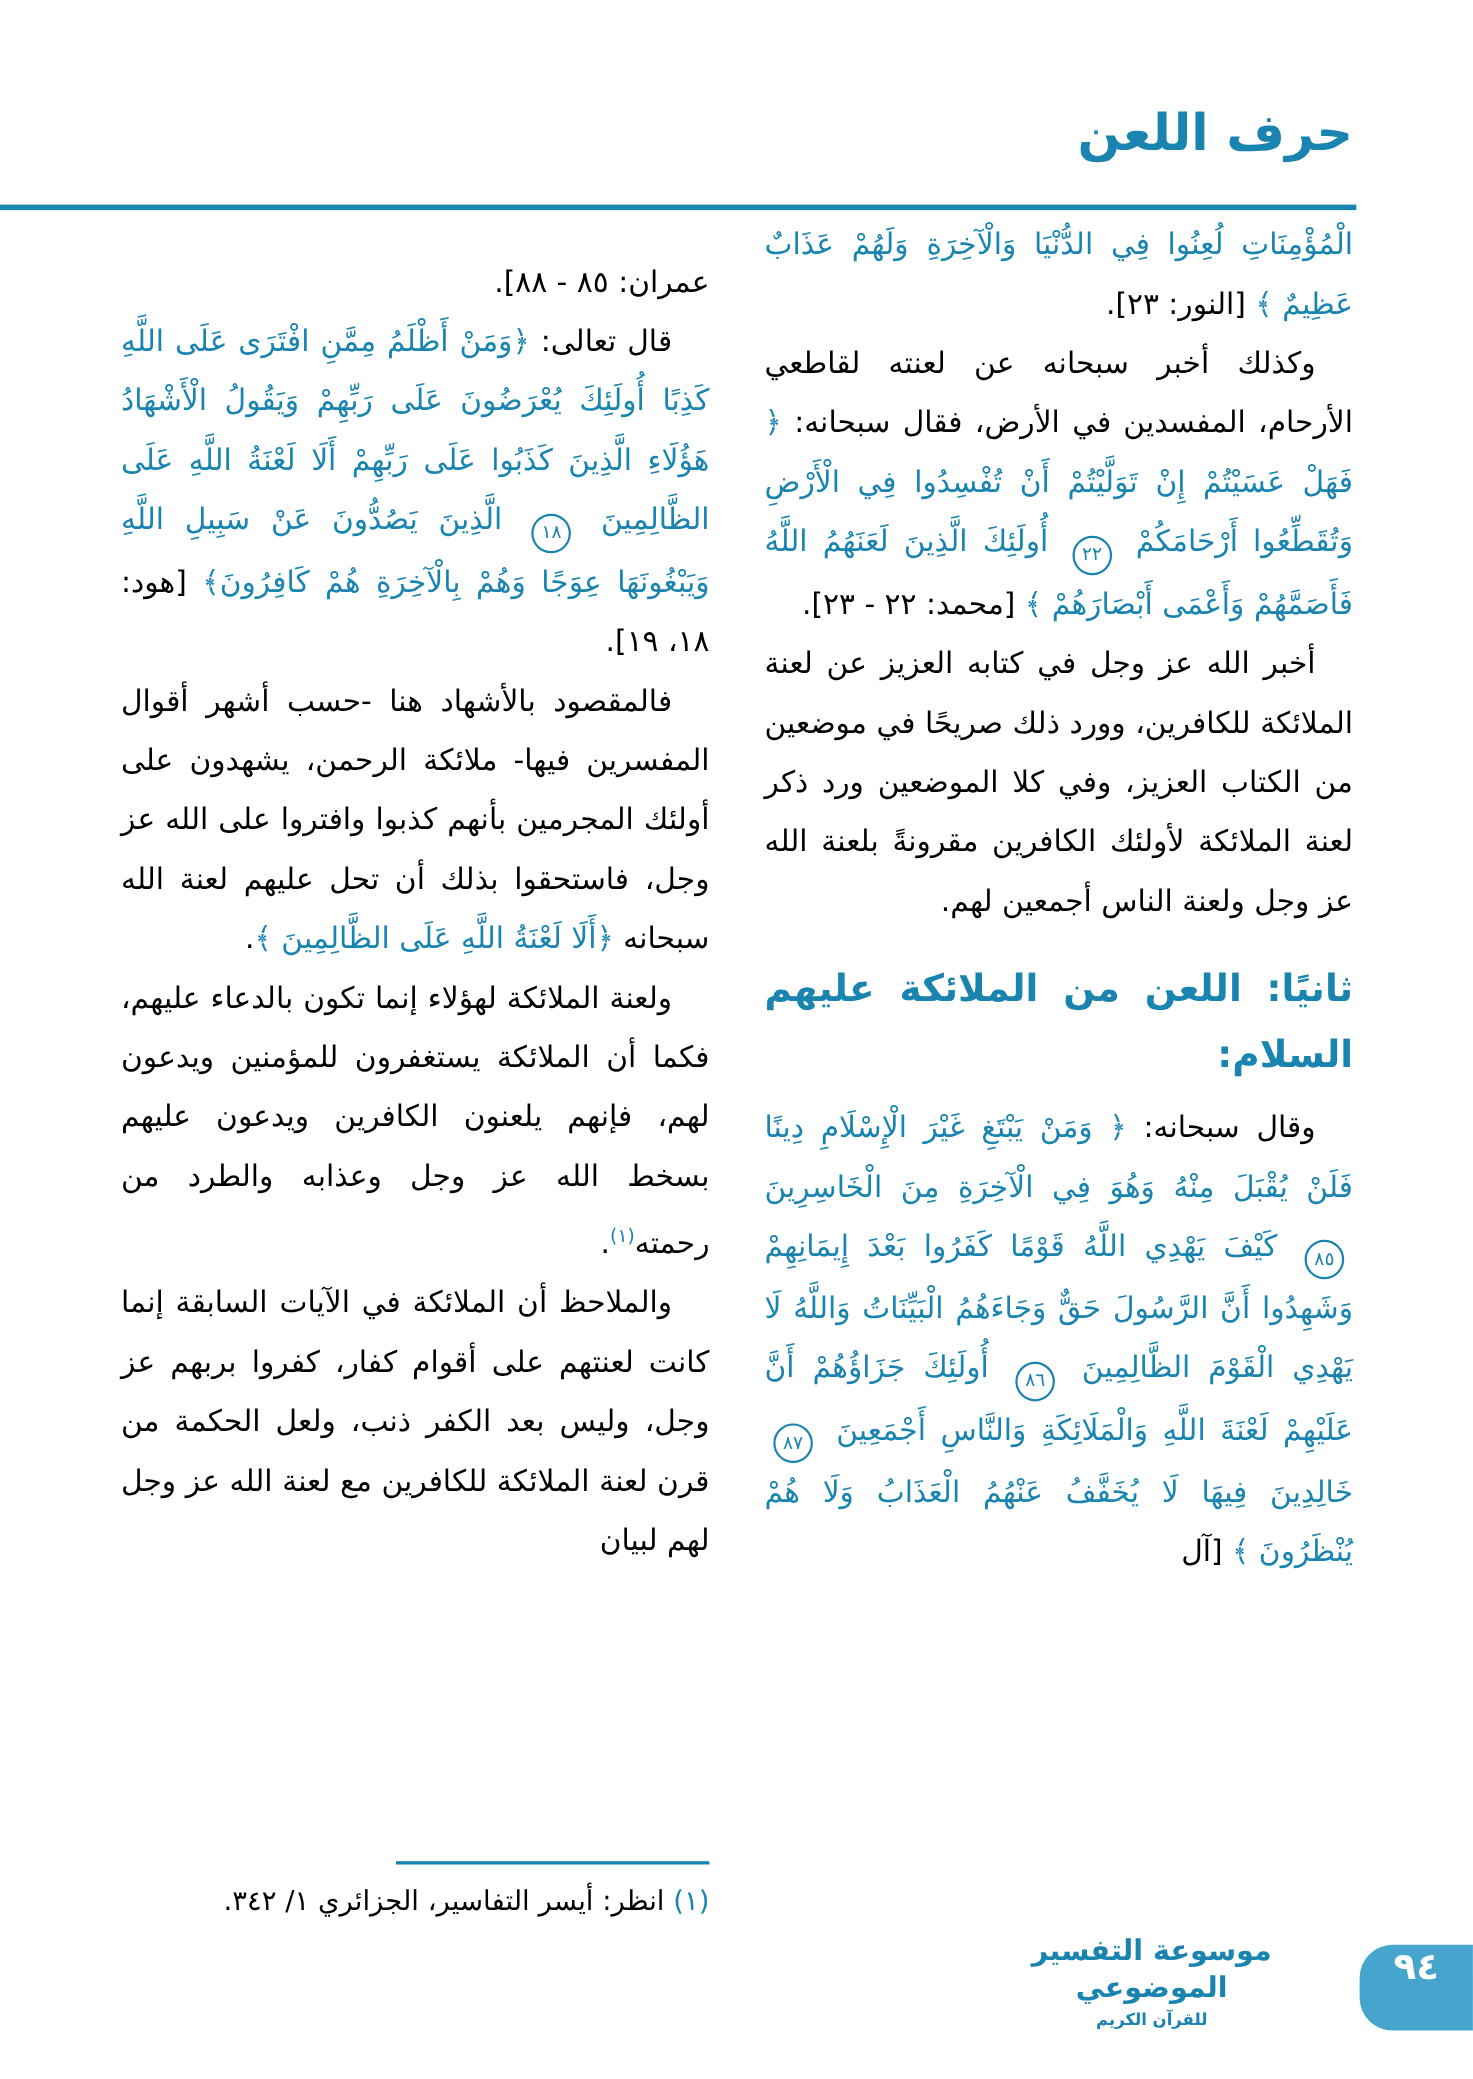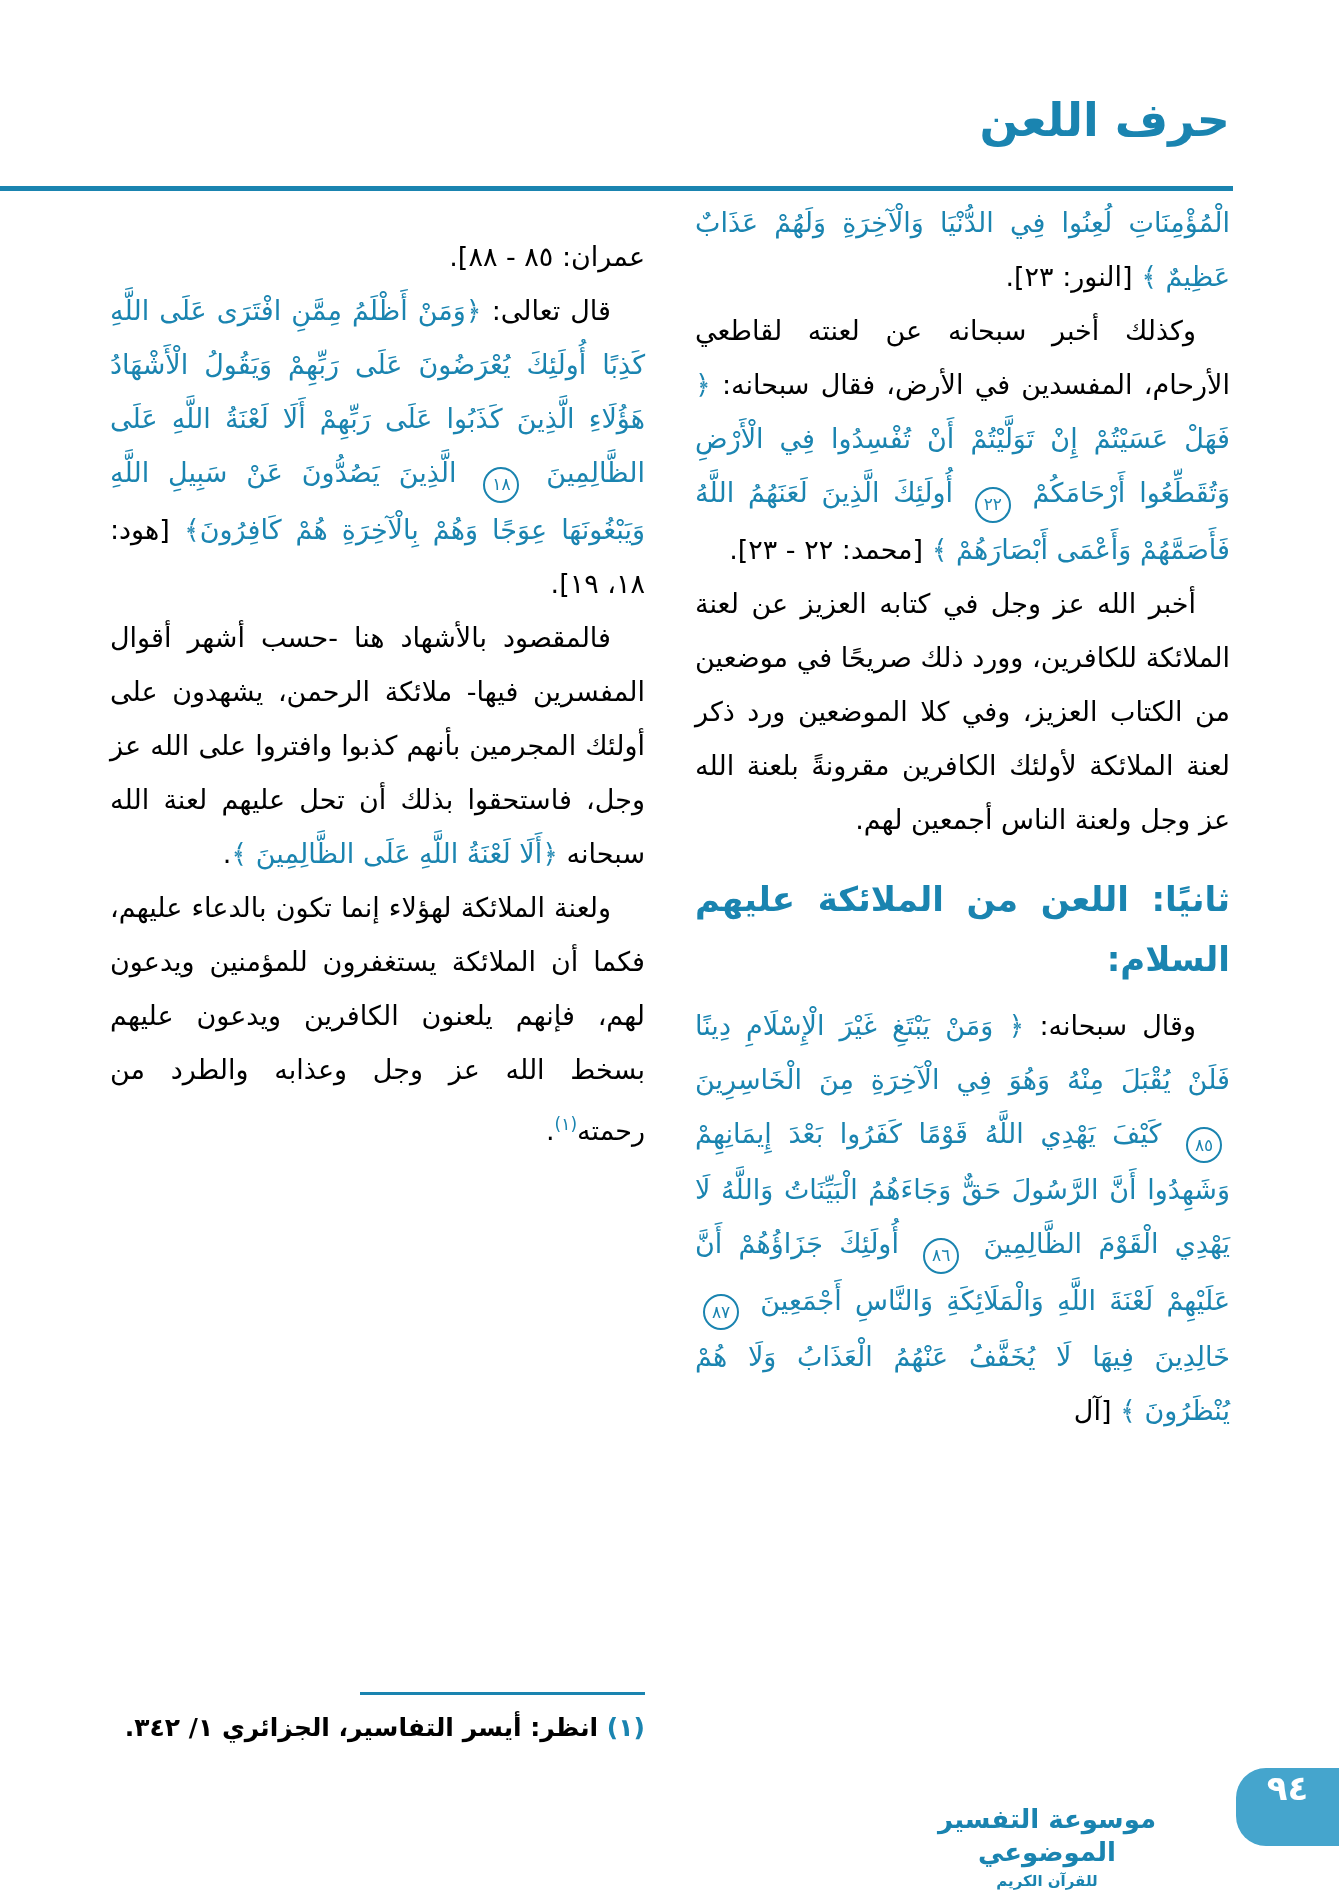--- a/index.html
+++ b/index.html
@@ -54,27 +54,27 @@
   .seg-marker{color:var(--accent);}
   .footnote{
     position:absolute;top:1692px;right:694px;width:535px;
   }
   .footnote-rule{
     width:285px;height:3px;background:var(--accent);
     margin:0 0 12px 0;
   }
   .footnote-line{
     margin:0;font-size:25px;line-height:42px;
-    text-align:right;color:var(--ink);font-weight:bold;
+    text-align:right;color:var(--ink);
   }
   .footer-logo{
     position:absolute;top:1758px;right:168px;width:248px;
     text-align:center;color:var(--accent);
   }
-  .logo-title{font-size:26px;font-weight:bold;line-height:1.25;margin-top:45px;}
+  .logo-title{font-size:26px;font-weight:bold;line-height:1.25;}
   .logo-subtitle{font-size:15px;font-weight:bold;margin-top:4px;}
   .page-tab{
     position:absolute;top:1768px;right:0;width:103px;height:78px;
     background:var(--tab);border-radius:30px 0 0 30px;
     display:flex;align-items:flex-start;justify-content:center;
   }
   .page-num{color:#ffffff;font-size:34px;font-weight:bold;letter-spacing:3px;}
 </style>
 </head>
 <body>
@@ -91,20 +91,21 @@
       <p class="block p"><span class="seg-black">أخبر الله عز وجل في كتابه العزيز عن لعنة الملائكة للكافرين، وورد ذلك صريحًا في موضعين من الكتاب العزيز، وفي كلا الموضعين ورد ذكر لعنة الملائكة لأولئك الكافرين مقرونةً بلعنة الله عز وجل ولعنة الناس أجمعين لهم.</span></p>
       <p class="block heading"><span class="seg-plain">ثانيًا: اللعن من الملائكة عليهم السلام:</span></p>
       <p class="block p"><span class="seg-black">وقال سبحانه: </span><span class="seg-quran">﴿ وَمَنْ يَبْتَغِ غَيْرَ الْإِسْلَامِ دِينًا فَلَنْ يُقْبَلَ مِنْهُ وَهُوَ فِي الْآخِرَةِ مِنَ الْخَاسِرِينَ </span><span class="seg-ayah">٨٥</span><span class="seg-quran"> كَيْفَ يَهْدِي اللَّهُ قَوْمًا كَفَرُوا بَعْدَ إِيمَانِهِمْ وَشَهِدُوا أَنَّ الرَّسُولَ حَقٌّ وَجَاءَهُمُ الْبَيِّنَاتُ وَاللَّهُ لَا يَهْدِي الْقَوْمَ الظَّالِمِينَ </span><span class="seg-ayah">٨٦</span><span class="seg-quran"> أُولَئِكَ جَزَاؤُهُمْ أَنَّ عَلَيْهِمْ لَعْنَةَ اللَّهِ وَالْمَلَائِكَةِ وَالنَّاسِ أَجْمَعِينَ </span><span class="seg-ayah">٨٧</span><span class="seg-quran"> خَالِدِينَ فِيهَا لَا يُخَفَّفُ عَنْهُمُ الْعَذَابُ وَلَا هُمْ يُنْظَرُونَ ﴾</span><span class="seg-ref"> [آل</span></p>
     </div>
 
   <div class="col col-left">
       <p class="block cont"><span class="seg-ref">عمران: ٨٥ - ٨٨].</span></p>
       <p class="block p"><span class="seg-black">قال تعالى: </span><span class="seg-quran">﴿وَمَنْ أَظْلَمُ مِمَّنِ افْتَرَى عَلَى اللَّهِ كَذِبًا أُولَئِكَ يُعْرَضُونَ عَلَى رَبِّهِمْ وَيَقُولُ الْأَشْهَادُ هَؤُلَاءِ الَّذِينَ كَذَبُوا عَلَى رَبِّهِمْ أَلَا لَعْنَةُ اللَّهِ عَلَى الظَّالِمِينَ </span><span class="seg-ayah">١٨</span><span class="seg-quran"> الَّذِينَ يَصُدُّونَ عَنْ سَبِيلِ اللَّهِ وَيَبْغُونَهَا عِوَجًا وَهُمْ بِالْآخِرَةِ هُمْ كَافِرُونَ﴾</span><span class="seg-ref"> [هود: ١٨، ١٩].</span></p>
       <p class="block p"><span class="seg-black">فالمقصود بالأشهاد هنا -حسب أشهر أقوال المفسرين فيها- ملائكة الرحمن، يشهدون على أولئك المجرمين بأنهم كذبوا وافتروا على الله عز وجل، فاستحقوا بذلك أن تحل عليهم لعنة الله سبحانه </span><span class="seg-quran">﴿أَلَا لَعْنَةُ اللَّهِ عَلَى الظَّالِمِينَ ﴾</span><span class="seg-black">.</span></p>
       <p class="block p"><span class="seg-black">ولعنة الملائكة لهؤلاء إنما تكون بالدعاء عليهم، فكما أن الملائكة يستغفرون للمؤمنين ويدعون لهم، فإنهم يلعنون الكافرين ويدعون عليهم بسخط الله عز وجل وعذابه والطرد من رحمته</span><span class="seg-fn">(١)</span><span class="seg-black">.</span></p>
+      <p class="block p"><span class="seg-black">والملاحظ أن الملائكة في الآيات السابقة إنما كانت لعنتهم على أقوام كفار، كفروا بربهم عز وجل، وليس بعد الكفر ذنب، ولعل الحكمة من قرن لعنة الملائكة للكافرين مع لعنة الله عز وجل لهم لبيان</span></p>
     </div>
 
   <div class="footnote">
     <div class="footnote-rule"></div>
     <p class="footnote-line"><span class="seg-marker">(١) </span><span class="seg-black">انظر: أيسر التفاسير، الجزائري ١/ ٣٤٢.</span></p>
   </div>
 
   <div class="footer-logo">
     <div class="logo-title">موسوعة التفسير الموضوعي</div>
     <div class="logo-subtitle">للقرآن الكريم</div>

